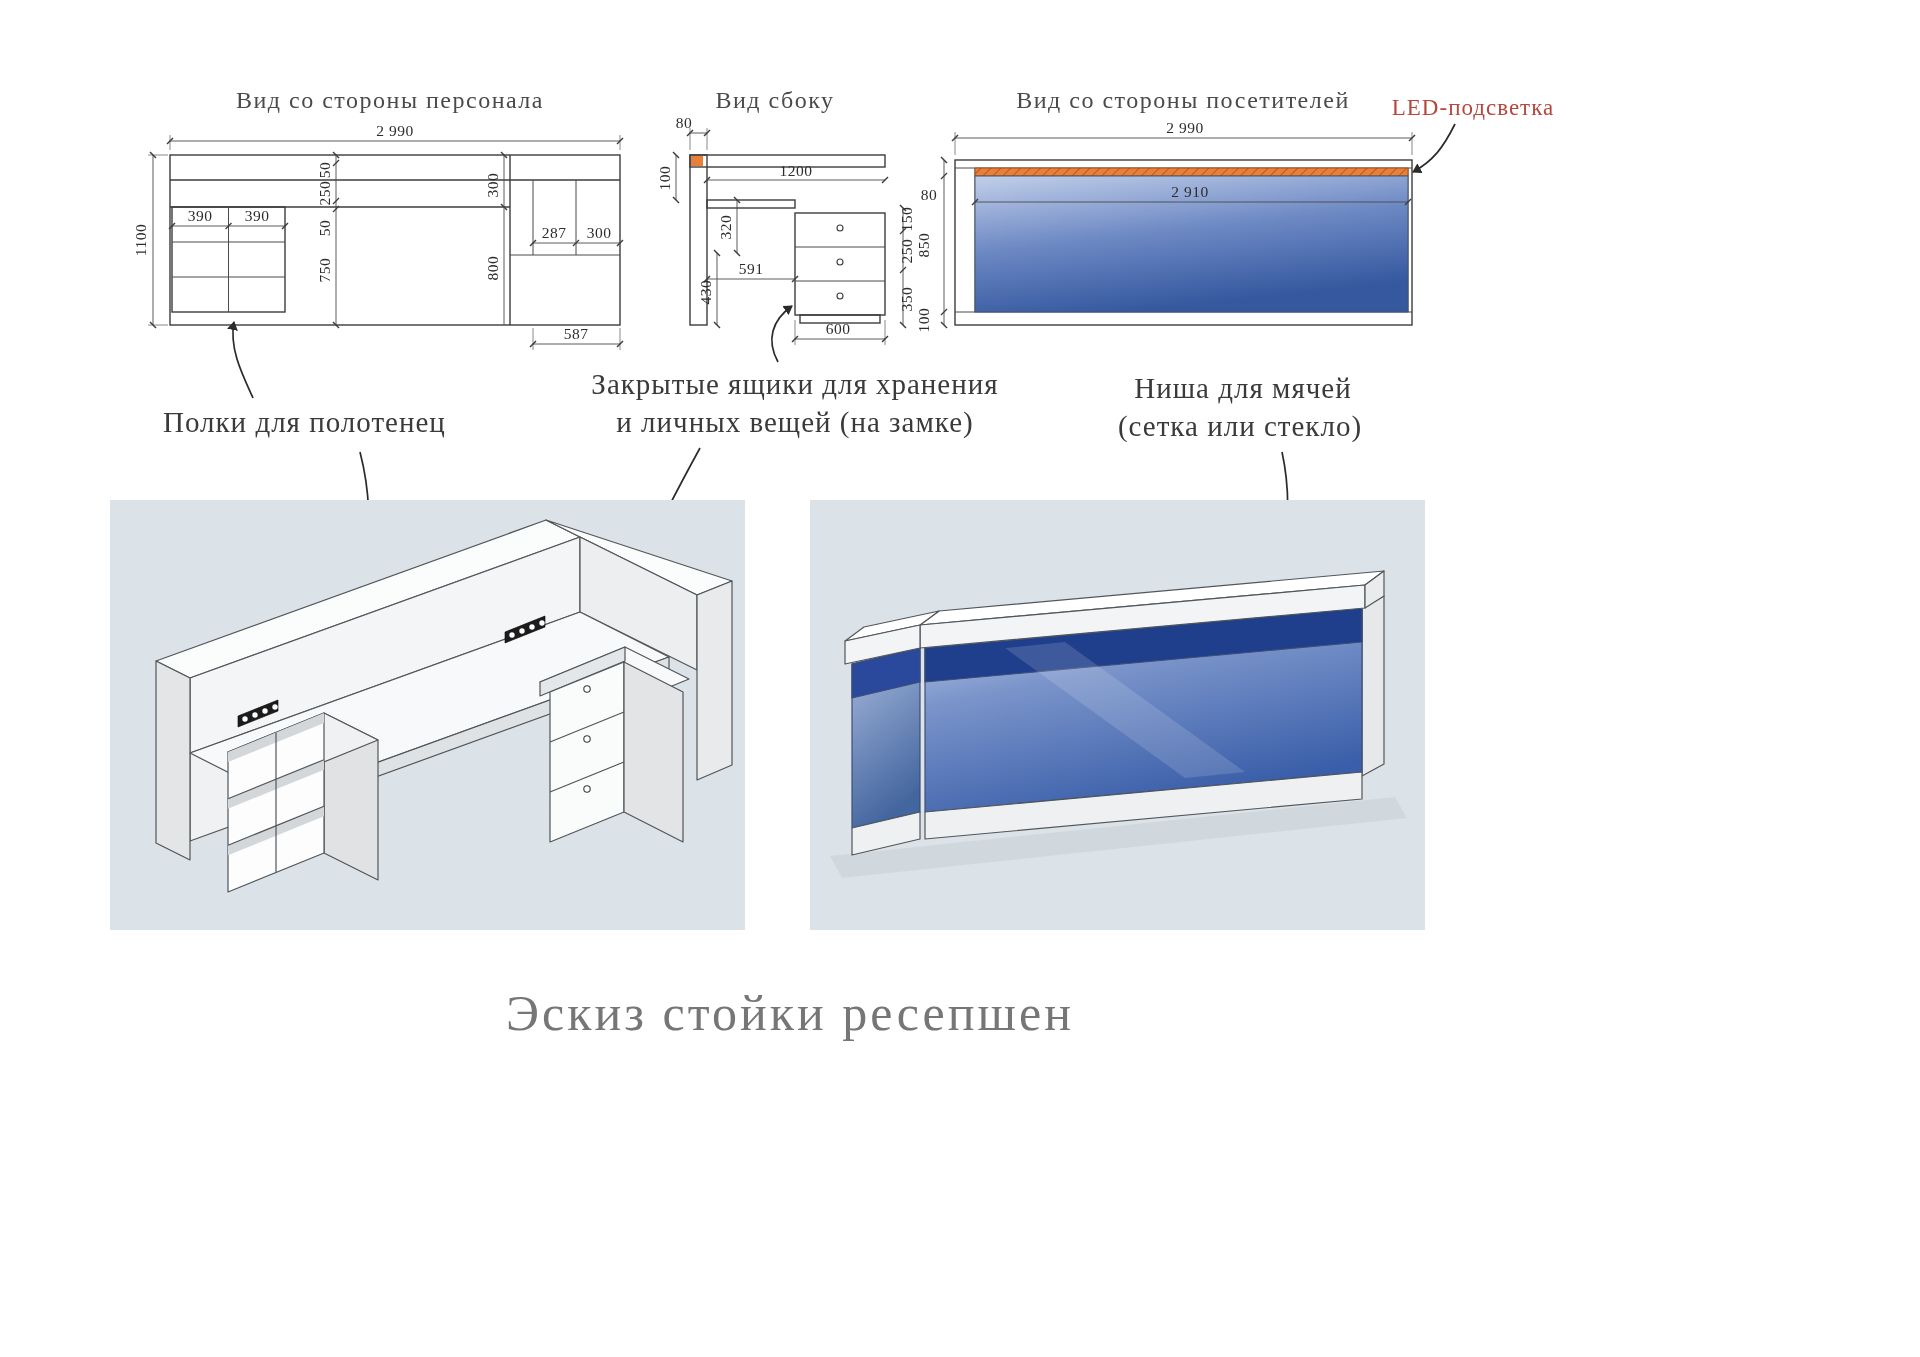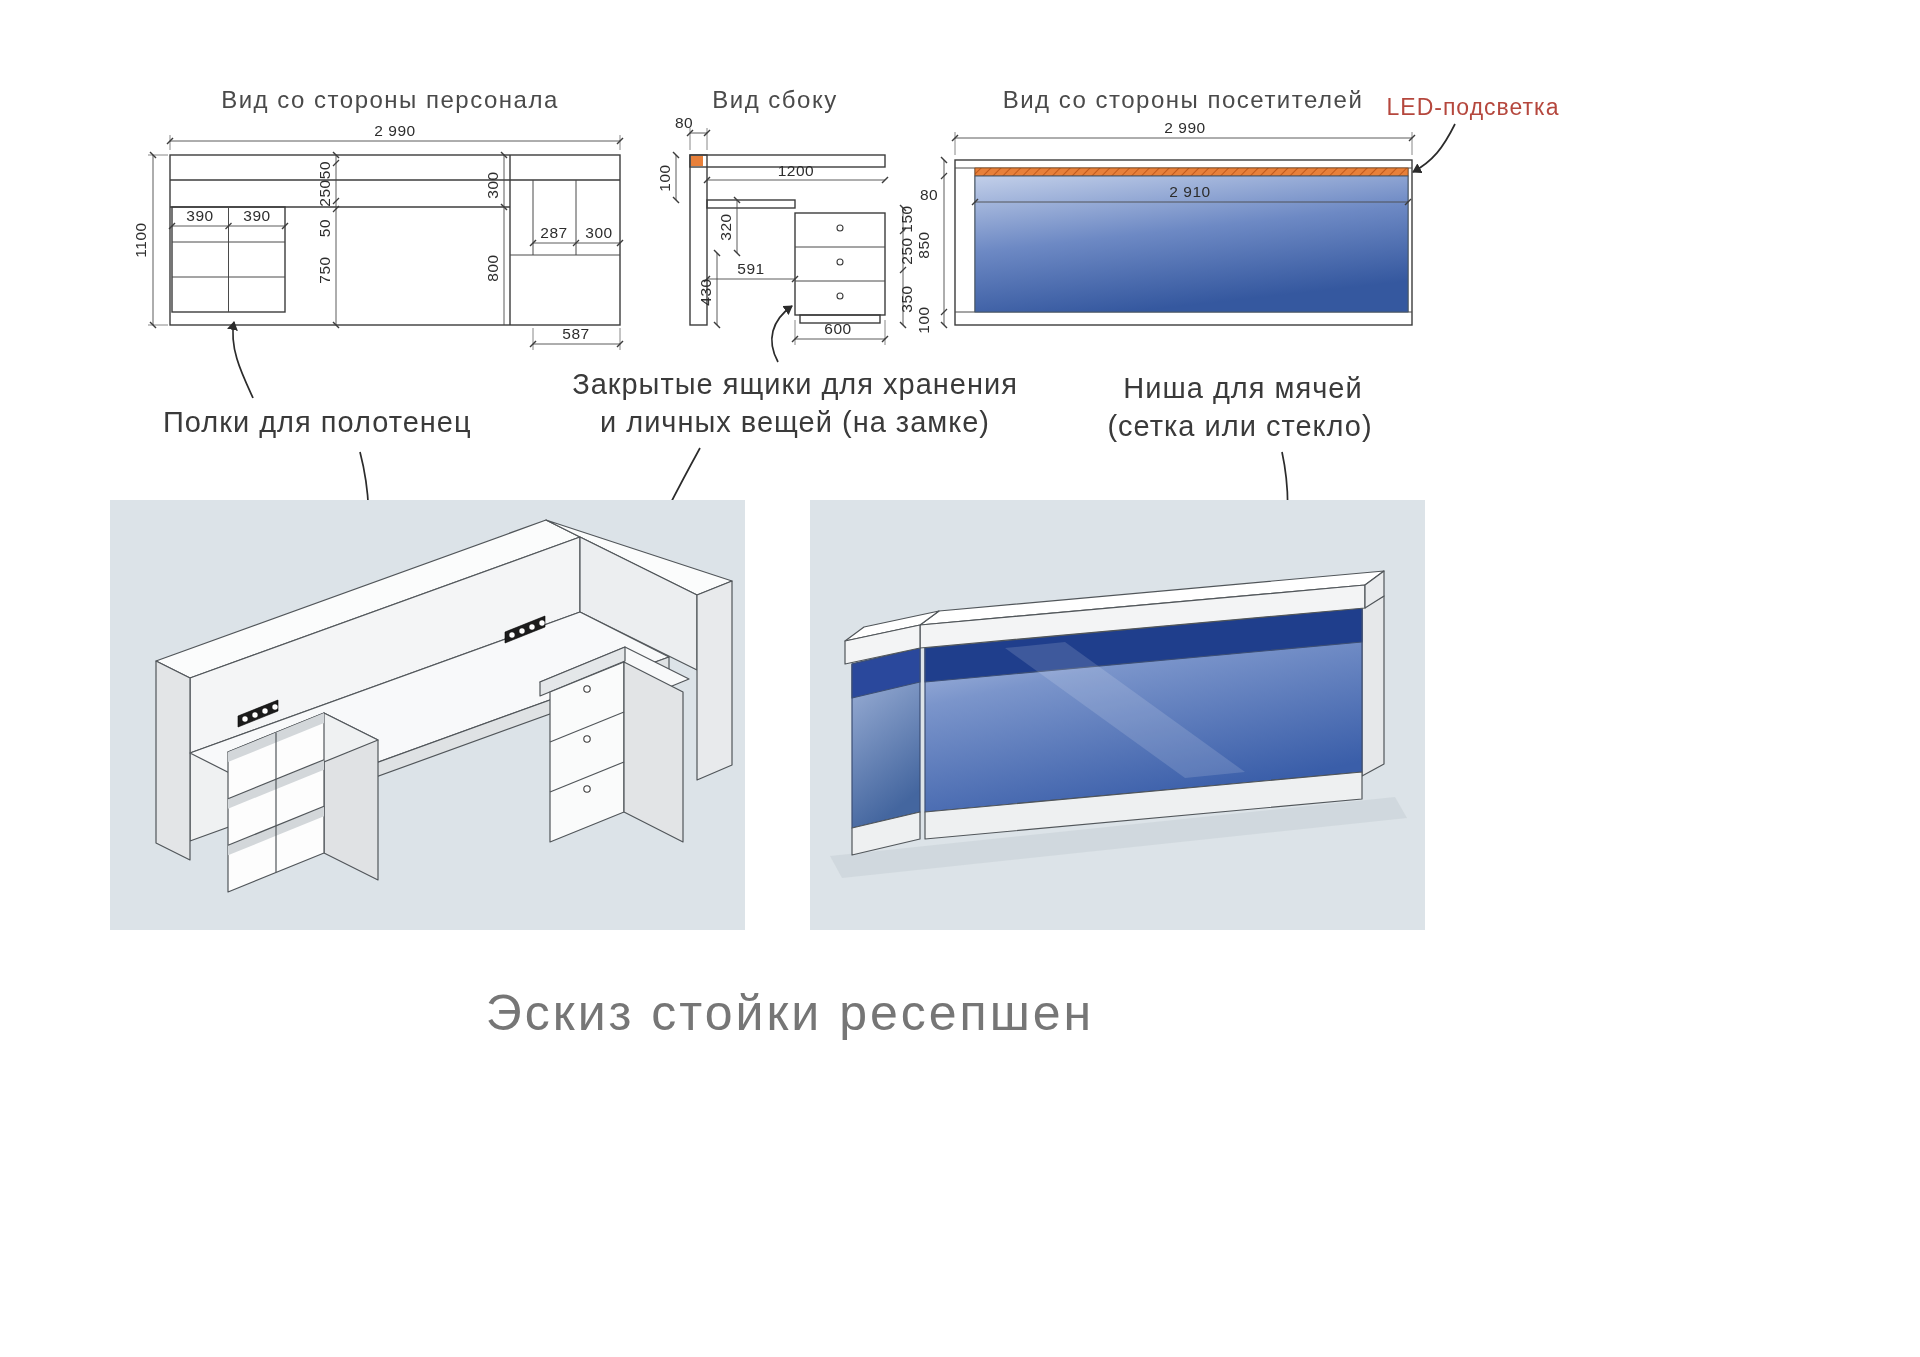--- a/index.html
+++ b/index.html
@@ -1,17 +1,17 @@
 <!DOCTYPE html>
 <html><head>
 <meta charset="utf-8">
 <style>
   html,body{margin:0;padding:0;background:#ffffff;}
   .page{position:relative;width:1920px;height:1357px;background:#fff;overflow:hidden;
-        font-family:Liberation Sans, sans-serif;}
+        font-family:Liberation Serif, serif;}
   svg{position:absolute;left:0;top:0;}
   .ln    {stroke:#3c3c3c;stroke-width:1.4;fill:none;}
   .lnth  {stroke:#4a4a4a;stroke-width:1;fill:none;}
   .dim   {stroke:#4a4a4a;stroke-width:0.9;fill:none;}
   .ext   {stroke:#6a6a6a;stroke-width:0.8;fill:none;}
   .tick  {stroke:#3c3c3c;stroke-width:1.3;}
   .dimtxt{font-size:15.5px;fill:#2d2d2d;text-anchor:middle;letter-spacing:0.5px;}
   .vtitle{font-size:24px;fill:#4a4a4a;text-anchor:middle;letter-spacing:1.5px;}
   .anno  {font-size:29px;fill:#3a3a3a;letter-spacing:1px;}
   .annoC {text-anchor:middle;}

